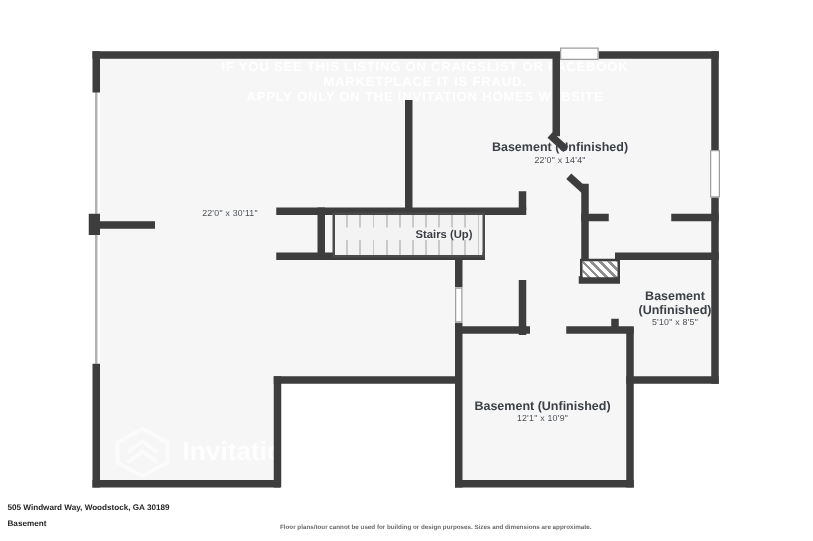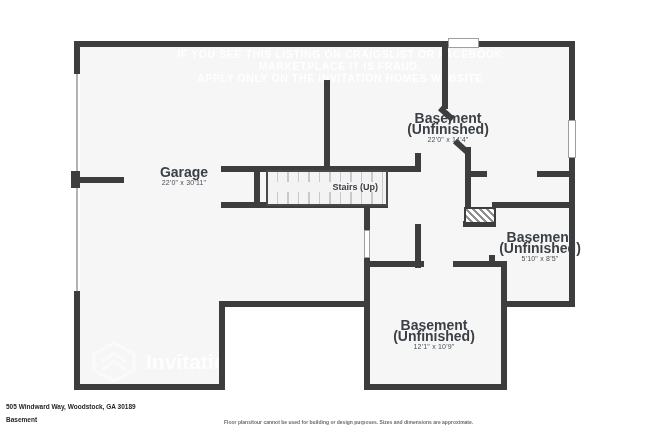--- a/index.html
+++ b/index.html
@@ -15,21 +15,21 @@
   .wall{position:absolute;background:#3d3d3d;z-index:4;}
   .diag{position:absolute;background:#3d3d3d;z-index:4;transform-origin:0 50%;}
   .win{position:absolute;background:#ffffff;border:1px solid #9e9e9e;box-sizing:border-box;z-index:5;}
   .gdoor{position:absolute;background:#ffffff;z-index:3;}
   .gdoor-line{position:absolute;background:#b3b3b3;z-index:3;}
   .stairs{position:absolute;z-index:4;box-sizing:border-box;border:2px solid #4a4a4a;
           background:repeating-linear-gradient(to right,#f3f3f3 0px,#f3f3f3 9px,#c9c9c9 9px,#c9c9c9 10.5px);}
   .hatch{position:absolute;z-index:4;box-sizing:border-box;border:2px solid #3d3d3d;
          background:repeating-linear-gradient(45deg,#ffffff 0px,#ffffff 3px,#8f8f8f 3px,#8f8f8f 5px);}
   .room-label{position:absolute;z-index:6;text-align:center;color:#3b4046;}
-  .room-name{font-weight:bold;font-size:14px;line-height:11px;}
+  .room-name{font-weight:bold;font-size:10px;line-height:11px;}
   .room-dims{font-size:7px;line-height:9px;color:#4a4f57;letter-spacing:0.2px;}
   .stairs-label{position:absolute;z-index:6;text-align:right;font-weight:bold;font-size:9px;color:#3b4046;}
   .footer-address{position:absolute;left:6px;top:403px;font-size:6.5px;font-weight:bold;color:#252525;z-index:7;}
   .footer-level{position:absolute;left:6px;top:416px;font-size:6.5px;font-weight:bold;color:#252525;z-index:7;}
   .footer-disclaimer{position:absolute;left:224px;top:419px;font-size:5px;font-weight:bold;color:#6a6a6a;z-index:7;}
 </style>
 </head>
 <body>
 
 <div class="stage">
@@ -95,21 +95,20 @@
   <div class="win" style="left:568px;top:120px;width:8px;height:38px;"></div>
   <div class="win" style="left:448px;top:38px;width:31px;height:10px;"></div>
   <div class="win" style="left:364px;top:230px;width:6px;height:28px;"></div>
 
   <div class="stairs" style="left:266px;top:170px;width:122px;height:36px;"></div>
   <div class="stairs-label" style="left:276px;top:182px;width:102px;background:#f3f3f3;">Stairs (Up)</div>
 
   <div class="hatch" style="left:464px;top:207px;width:32px;height:17px;"></div>
 
   <div class="room-label" style="left:114px;top:167px;width:140px;">
-    <div class="room-name">Garage</div>
     <div class="room-dims">22'0" x 30'11"</div>
   </div>
 
   <div class="room-label" style="left:378px;top:113px;width:140px;">
     <div class="room-name">Basement (Unfinished)</div>
     <div class="room-dims">22'0" x 14'4"</div>
   </div>
 
   <div class="room-label" style="left:495px;top:232px;width:90px;">
     <div class="room-name">Basement</div>

